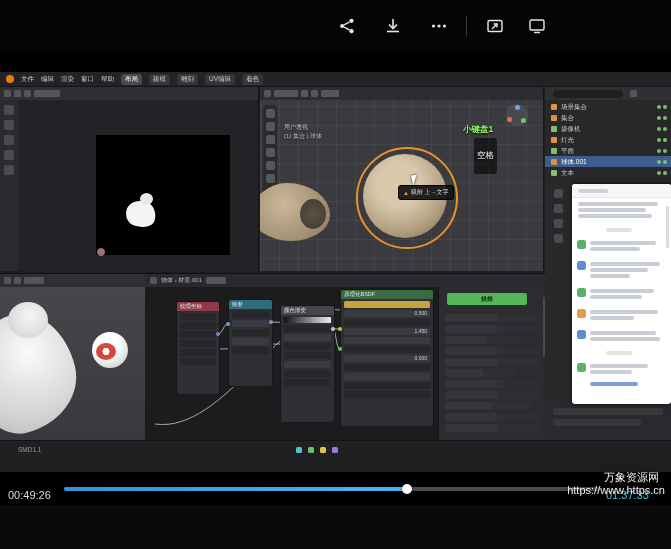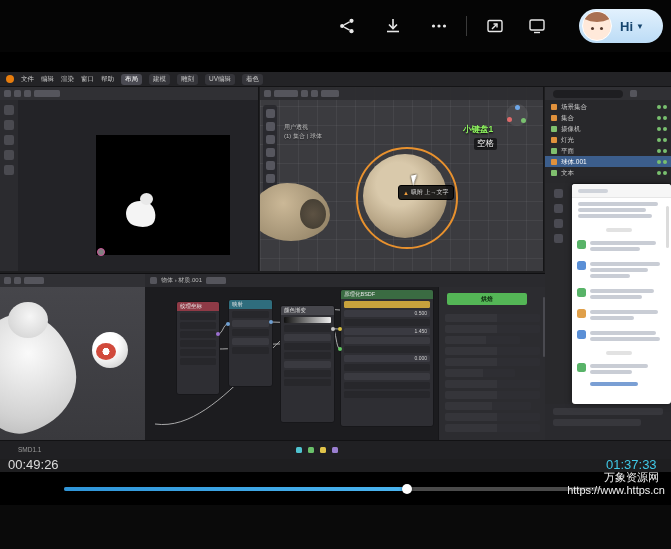--- a/index.html
+++ b/index.html
@@ -60,21 +60,21 @@
           background:radial-gradient(circle at 42% 36%,#d9c9ab 0 30%,#b5a384 62%,#7f7057 95%);}
   .tanobj{position:absolute;left:-8px;top:96px;width:78px;height:58px;border-radius:45% 55% 50% 50%/55% 55% 45% 45%;
           background:radial-gradient(circle at 40% 35%,#cbb897,#97876a 80%);}
   .tanhole{position:absolute;left:40px;top:112px;width:26px;height:30px;border-radius:50%;background:radial-gradient(circle,#5d5243,#3f3a30);}
   .tooltip3d{position:absolute;left:138px;top:98px;background:rgba(18,18,18,.92);border:1px solid #000;border-radius:3px;
              padding:2px 4px;font-size:6px;color:#ddd;display:flex;align-items:center;gap:2px;white-space:nowrap;}
   .flame{color:#f29f3d;font-size:6px;}
   .mcursor{position:absolute;left:152px;top:88px;width:0;height:0;border-left:6px solid #fff;border-bottom:10px solid transparent;
            filter:drop-shadow(0 0 1px #000);transform:rotate(-12deg);}
   .hk1{position:absolute;left:203px;top:37px;font-size:8.5px;font-weight:bold;color:#8df25e;text-shadow:0 1px 2px #000;}
-  .hk2{position:absolute;left:214px;top:51px;font-size:8.5px;color:#fff;background:rgba(0,0,0,.55);border-radius:2px;padding:0 3px;text-shadow:0 1px 1px #000;}
+  .hk2{position:absolute;left:214px;top:51px;font-size:8.5px;color:#fff;background:rgba(0,0,0,.55);border-radius:2px;padding:12px 3px;text-shadow:0 1px 1px #000;}
 
   
   .outl{position:absolute;left:545px;top:15px;width:126px;height:96px;background:#28282b;overflow:hidden;}
   .osearch{margin:2px 4px;height:8px;background:#1e1e21;border-radius:4px;width:70px;}
   .orow{position:relative;height:11px;line-height:11px;font-size:6.5px;color:#c6c6c6;padding-left:16px;white-space:nowrap;}
   .orow .oic{position:absolute;left:6px;top:2.5px;width:6px;height:6px;border-radius:1px;background:#e0913c;}
   .orow .oic.g{background:#7fbf6e;}
   .orow .odots{position:absolute;right:10px;top:3.5px;width:4px;height:4px;border-radius:50%;background:#79c06f;box-shadow:6px 0 0 #79c06f;}
   .orow.sel{background:#3c5e8c;color:#fff;}
 
@@ -127,21 +127,21 @@
   
   .bstatus{position:absolute;left:0;top:368px;width:671px;height:18px;background:#202023;border-top:1px solid #121214;
            font-size:6.5px;color:#9a9a9a;}
   .sdot{position:absolute;top:6px;width:6px;height:6px;border-radius:1.5px;}
 
   
   .wm1{position:absolute;right:12px;top:470px;font-size:11px;color:rgba(255,255,255,.95);text-shadow:0 0 3px rgba(0,0,0,.7);z-index:60;}
   .wm2{position:absolute;right:6px;top:484px;font-size:11px;color:rgba(255,255,255,.95);text-shadow:0 0 3px rgba(0,0,0,.7);z-index:60;}
 
   
-  .ptime{position:absolute;top:457px;font-size:13px;color:#dcdcdc;z-index:30;}
+  .ptime{position:absolute;top:489px;font-size:11px;color:#dcdcdc;z-index:30;}
   .ptime.total{color:#3fc8e6;}
   .ptrack{position:absolute;left:64px;top:487px;width:536px;height:4px;border-radius:2px;background:#4a4a4a;z-index:30;cursor:pointer;}
   .pfill{position:absolute;left:0;top:0;height:4px;border-radius:2px;background:linear-gradient(90deg,#2f95d8,#4ab4ef);}
   .phandle{position:absolute;top:-3px;width:10px;height:10px;border-radius:50%;background:#fff;box-shadow:0 0 3px rgba(0,0,0,.6);cursor:grab;}
 
   
   .cbar{position:absolute;left:0;top:505px;width:671px;height:44px;background:#0a0a0a;z-index:40;}
 </style>
 </head>
 <body>
@@ -183,25 +183,20 @@
           <rect x="2" y="3.5" width="14" height="11" rx="1.5"></rect>
           <path d="M6 12 L11 7"></path>
           <path d="M7.5 7 H11 V10.5"></path>
         </svg>
     </div>
     <div class="hic" style="left:526px;">
       <svg width="18" height="18" viewBox="0 0 18 18" stroke="#e8e8e8" stroke-width="1.4" fill="none">
           <rect x="2" y="3" width="14" height="10" rx="1.5"></rect>
           <path d="M6 15.5 H12"></path>
         </svg>
-    </div>
-    <div class="pill">
-      <div class="face"></div>
-      <span class="hi">Hi</span>
-      <span class="caret">▼</span>
     </div>
   </div>
 
   <div class="video">
     <div class="blender">
 
       <div class="bmenu">
         <span class="blogo"></span>
         <span>文件</span>
         <span>编辑</span>

